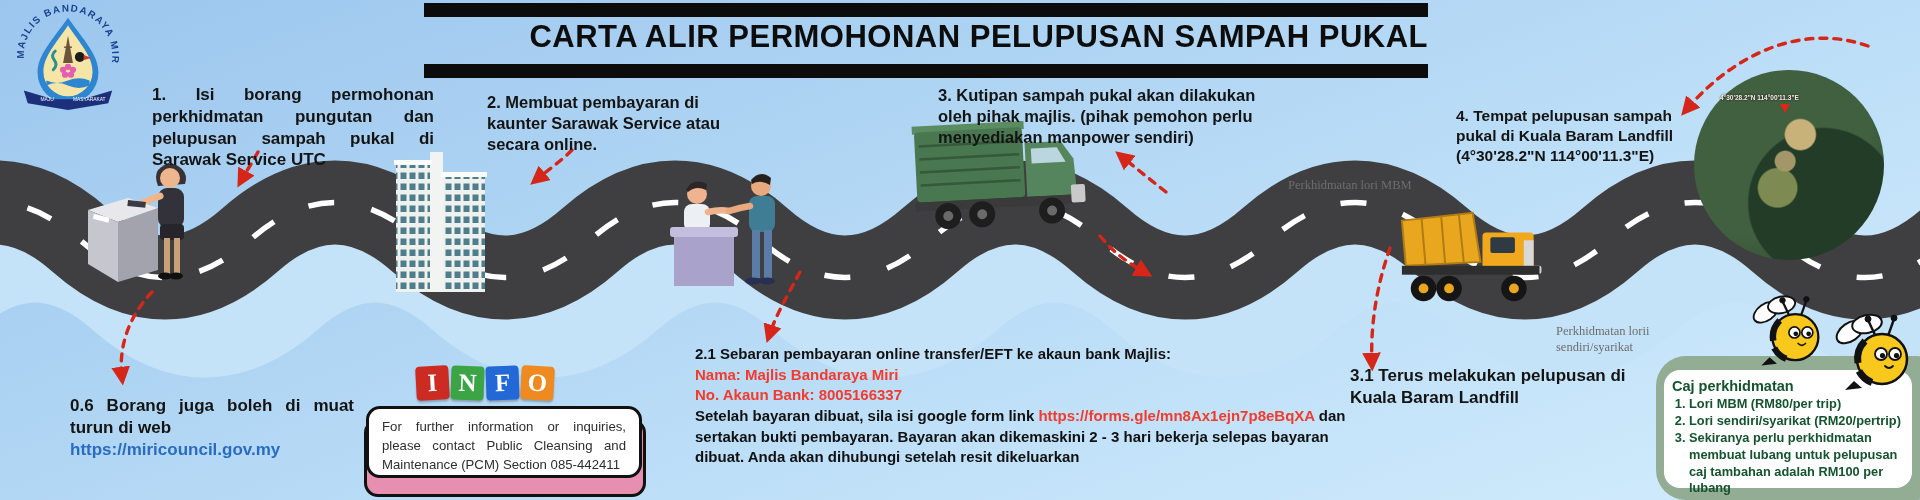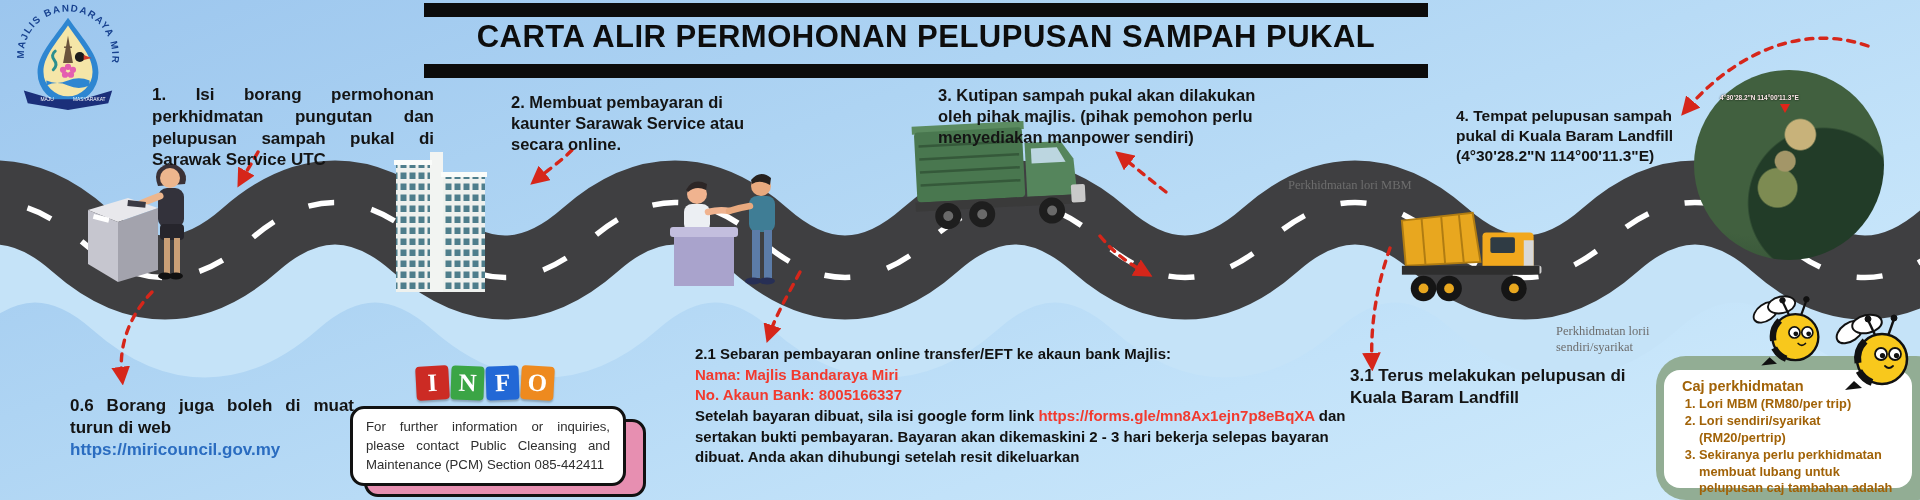--- a/index.html
+++ b/index.html
@@ -5,27 +5,27 @@
   html,body{margin:0;padding:0;}
   body{font-family:"Liberation Sans",sans-serif;}
   .canvas{position:relative;width:1920px;height:500px;overflow:hidden;
     background:linear-gradient(160deg,#9cc6ee 0%,#aed4f3 35%,#c2e2f9 70%,#d2ecfc 100%);}
   .abs{position:absolute;}
   svg{display:block;}
 
   
   .bar{position:absolute;left:424px;width:1004px;height:14px;background:#0c0c0c;}
   .bar.top{top:3px;} .bar.bottom{top:64px;}
-  .title{position:absolute;left:424px;top:19px;width:1004px;text-align:center;
+  .title{position:absolute;left:424px;top:19px;width:1004px;text-align:right;
     font-size:31px;font-weight:800;letter-spacing:.5px;color:#0d0d0d;}
 
   
   .step{position:absolute;color:#141414;font-weight:700;line-height:1.28;}
   .step1{left:152px;top:84px;width:282px;font-size:17px;text-align:justify;}
-  .step2{left:487px;top:92px;width:252px;font-size:16.5px;margin-left:24px;}
+  .step2{left:487px;top:92px;width:252px;font-size:16.5px;}
   .step3{left:938px;top:85px;width:320px;font-size:16.5px;}
   .step4{left:1456px;top:97px;width:254px;font-size:15.5px;margin-top:9px;}
   .blue-link{color:#2a6cc0;font-weight:700;text-decoration:none;word-break:break-all;display:inline;}
   .s11{left:70px;top:395px;width:284px;font-size:17px;text-align:justify;}
   .s31{left:1350px;top:365px;width:312px;font-size:17px;}
 
   
   .s21{position:absolute;left:695px;top:344px;width:662px;font-size:15px;font-weight:700;line-height:1.38;color:#111;}
   .s21 .red{color:#f23a2e;}
   .red-link{color:#f23a2e;font-weight:700;text-decoration:none;}
@@ -37,27 +37,27 @@
 
   
   .info-tiles{position:absolute;left:416px;top:366px;display:flex;gap:2px;}
   .tile{position:relative;width:33px;height:34px;border-radius:4px;display:flex;align-items:center;justify-content:center;
     color:#fff;font-family:"Liberation Serif",serif;font-weight:700;font-size:25px;box-shadow:0 2px 2px rgba(0,0,0,.25);}
   .t-i{background:#cc2b24;transform:rotate(-3deg);}
   .t-n{background:#3ba545;transform:rotate(2deg);}
   .t-f{background:#2268d6;transform:rotate(-2deg);}
   .t-o{background:#ee8a1f;transform:rotate(3deg);}
   .info-pink{position:absolute;left:364px;top:419px;width:276px;height:72px;background:#e78fb1;border:3px solid #111;border-radius:14px;}
-  .info-white{position:absolute;left:350px;top:406px;width:276px;height:80px;background:#fff;border:3px solid #111;border-radius:14px;
+  .info-white{position:absolute;left:366px;top:406px;width:276px;height:72px;background:#fff;border:3px solid #111;border-radius:14px;
     padding:8px 13px;box-sizing:border-box;font-size:13.2px;color:#2e2e2e;text-align:justify;line-height:1.45;}
 
   
   .charge-green{position:absolute;left:1656px;top:356px;width:290px;height:144px;background:#92ad94;border-radius:30px;}
   .charge-white{position:absolute;left:1664px;top:370px;width:248px;height:118px;background:#fff;border-radius:16px;
-    padding:8px 18px;box-sizing:border-box;color:#a16207;}
+    padding:8px 8px;box-sizing:border-box;color:#14532d;}
   .charge-white .c-title{font-size:14.5px;font-weight:700;margin-bottom:2px;}
   .charge-white ol{margin:0;padding-left:17px;font-size:12.8px;font-weight:700;line-height:1.32;}
 
   .z1{z-index:1}.z2{z-index:2}.z3{z-index:3}.z4{z-index:4}.z5{z-index:5}
 
   
   .satellite{position:absolute;left:1694px;top:70px;width:190px;height:190px;border-radius:50%;
     background:
       radial-gradient(circle at 56% 34%, #c8b27a 0 9%, rgba(0,0,0,0) 10%),
       radial-gradient(circle at 48% 48%, #a39668 0 7%, rgba(0,0,0,0) 8%),

